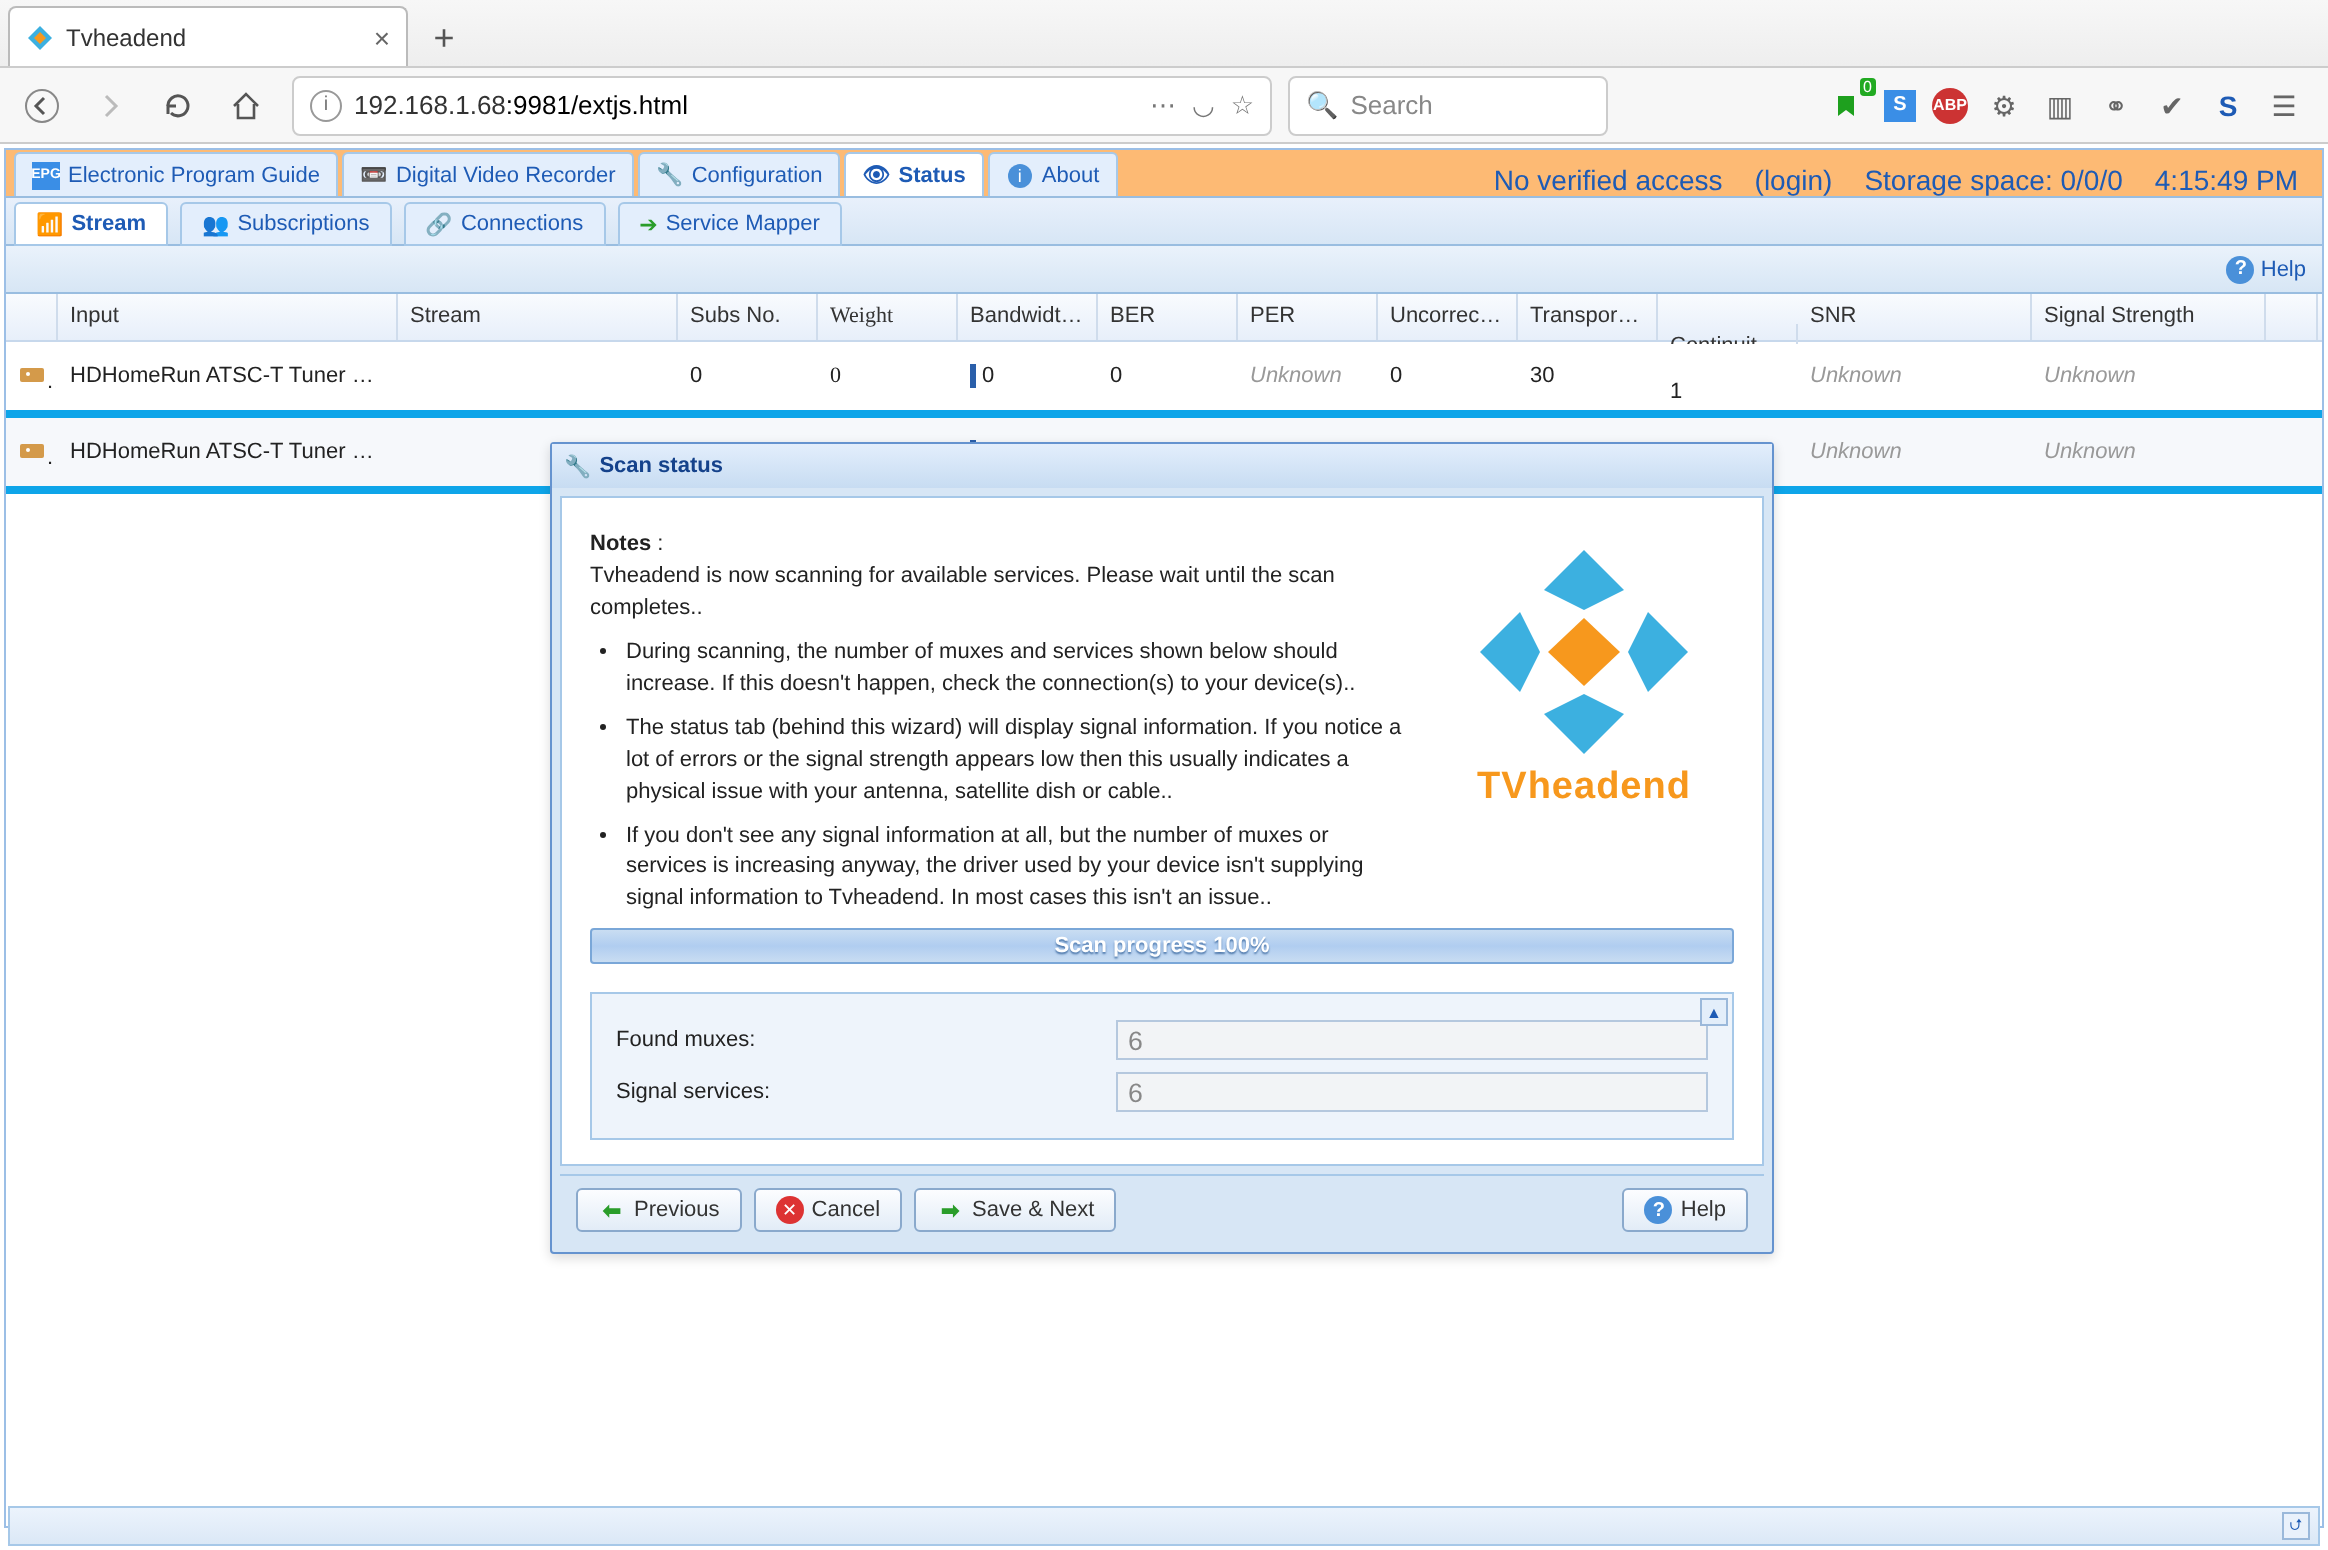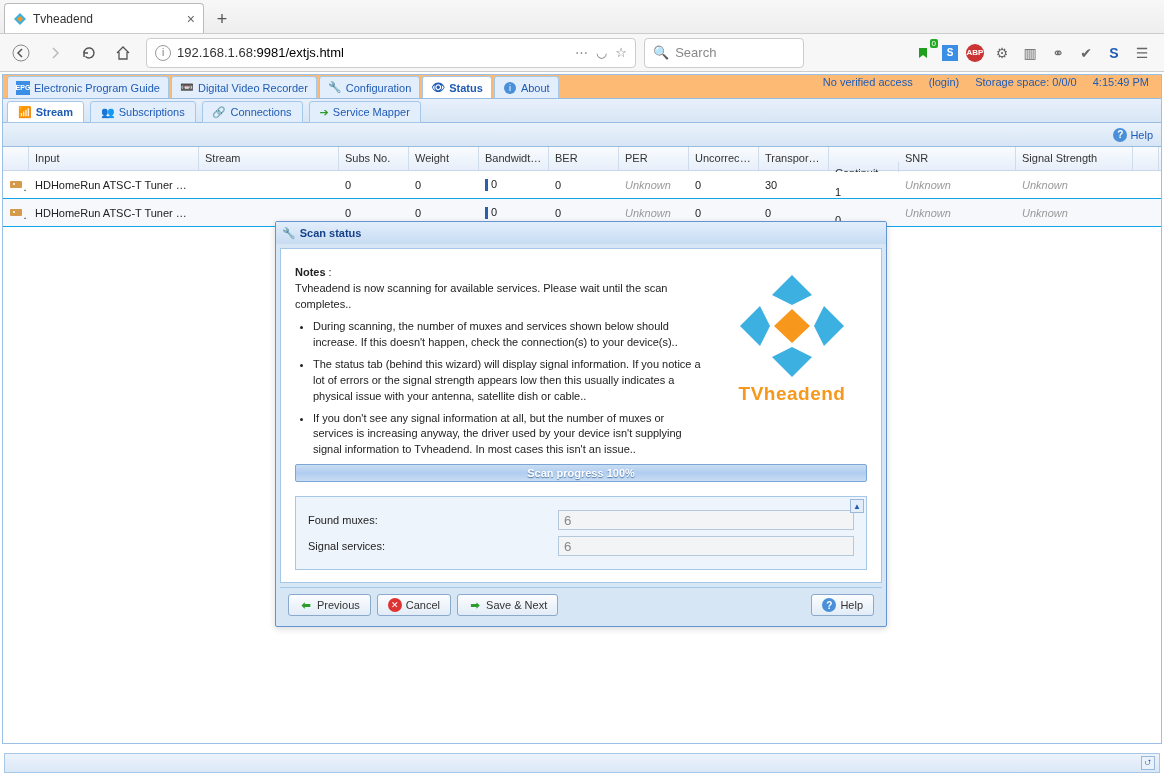--- a/index.html
+++ b/index.html
@@ -29,46 +29,46 @@
   .abp { background:#c33; color:#fff; font-weight:bold; font-size:8px; border-radius:50%; width:18px; height:18px;}
   .s-square { background:#3a8ee6; color:#fff; font-weight:bold; width:16px; height:16px; font-size:10px;}
 
   
   .app { border: 1px solid #9cbfe6; background: #dce9f7; margin:2px; }
 
   .main-tabs { height:24px; padding:2px 4px 0; background:#fdba74; border-bottom:1px solid #99bde0; display:flex; gap:2px; align-items:flex-end;}
   .mtab { display:flex; align-items:center; gap:4px; height:22px; padding:0 8px; background:#e3eefc; border:1px solid #a6c8e8; border-bottom:none; border-radius:3px 3px 0 0; color:#1e5bb5; font-size:11px; cursor:pointer;}
   .mtab.active { background:#fff; font-weight:bold;}
   .mtab .mico { width:14px; height:14px; display:inline-flex; align-items:center; justify-content:center;}
-  .main-status { margin-left:auto; display:flex; gap:16px; padding-right:8px; color:#1e5bb5; font-size:11px; align-items:flex-start; height:22px;}
+  .main-status { margin-left:auto; display:flex; gap:16px; padding-right:8px; color:#1e5bb5; font-size:14px; align-items:flex-end; height:22px;}
   .main-status .login { cursor:pointer;}
 
   .sub-tabs { height:24px; padding:2px 4px 0; background:linear-gradient(#e8f0fb,#d7e6f5); border-bottom:1px solid #99bde0; display:flex; gap:6px;}
   .stab { display:flex; align-items:center; gap:4px; height:22px; padding:0 10px; background:#e3eefc; border:1px solid #a6c8e8; border-radius:3px 3px 0 0; color:#1e5bb5; font-size:11px; cursor:pointer;}
   .stab.active { background:#fff; font-weight:bold;}
 
   .help-bar { height:24px; background:linear-gradient(#eaf2fb,#d7e6f5); border-bottom:1px solid #99bde0; display:flex; align-items:center; justify-content:flex-end; padding:0 8px;}
   .help-link { color:#1e5bb5; display:flex; align-items:center; gap:3px; cursor:pointer;}
   .help-ico { width:14px; height:14px; background:#4a90d9; border-radius:50%; color:#fff; display:inline-flex; align-items:center; justify-content:center; font-size:10px; font-weight:bold;}
 
   
   .grid-head { height:24px; background:linear-gradient(#f9fbfe,#e7effa); border-bottom:1px solid #c7d8ec; display:flex;}
   .gh { padding:5px 6px; border-right:1px solid #cfdcec; color:#333; overflow:hidden; text-overflow:ellipsis; white-space:nowrap;}
   .grid-body { background:#fff;}
-  .grow { height:28px; display:flex; border-bottom:1px solid #0ea5e9; align-items:center;}
+  .grow { height:38px; display:flex; border-bottom:4px solid #0ea5e9; align-items:center;}
   .grow.alt { background:#f6f8fb;}
   .gc { padding:3px 6px; border-right:1px solid transparent; color:#222; overflow:hidden; text-overflow:ellipsis; white-space:nowrap;}
   .gc.muted { color:#999; font-style:italic;}
   .tuner-ico { width:14px; height:14px; display:inline-block;}
 
   .col-icon { width:26px; text-align:center;}
   .col-input { width:170px;}
   .col-stream { width:140px;}
   .col-subs { width:70px;}
-  .col-weight { width:70px;}
+  .col-weight { width:70px;font-family:Liberation Serif, serif;}
   .col-bw { width:70px;}
   .col-ber { width:70px;}
   .col-per { width:70px;}
   .col-uncor { width:70px;}
   .col-trans { width:70px;}
   .col-cont { width:70px;margin-top:15px;}
   .col-snr { width:117px;}
   .col-sig { width:117px;}
   .col-end { width:26px;}
 

